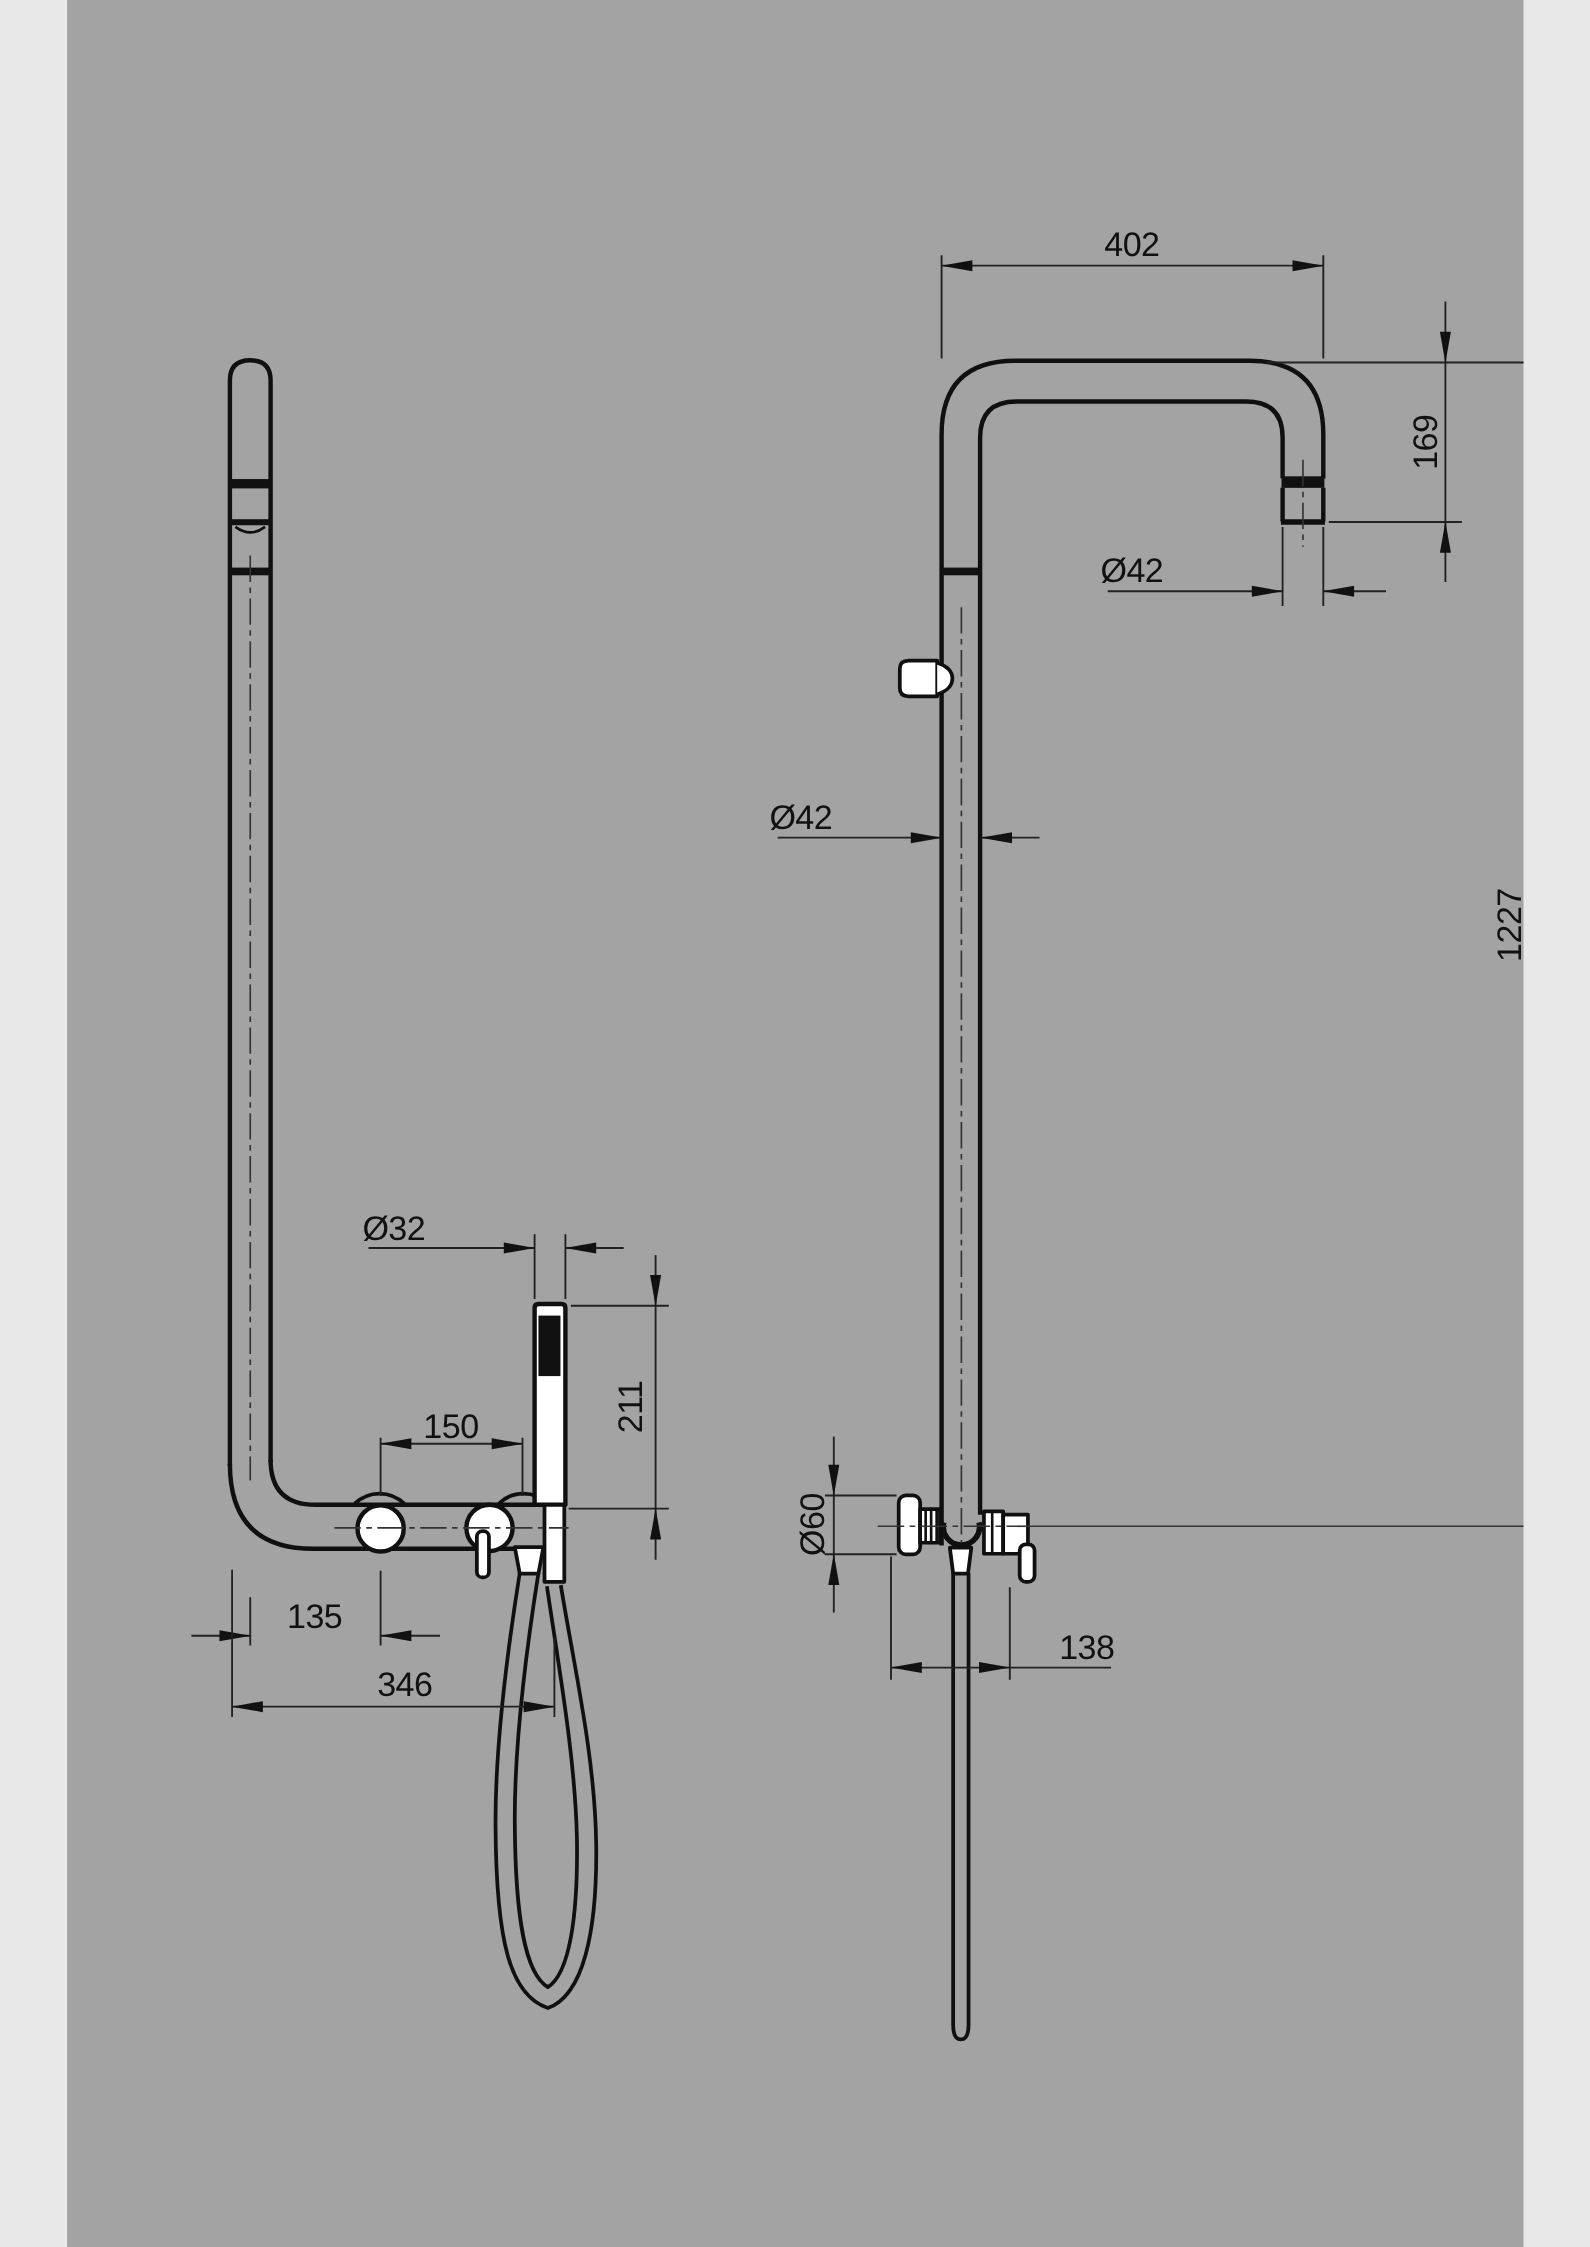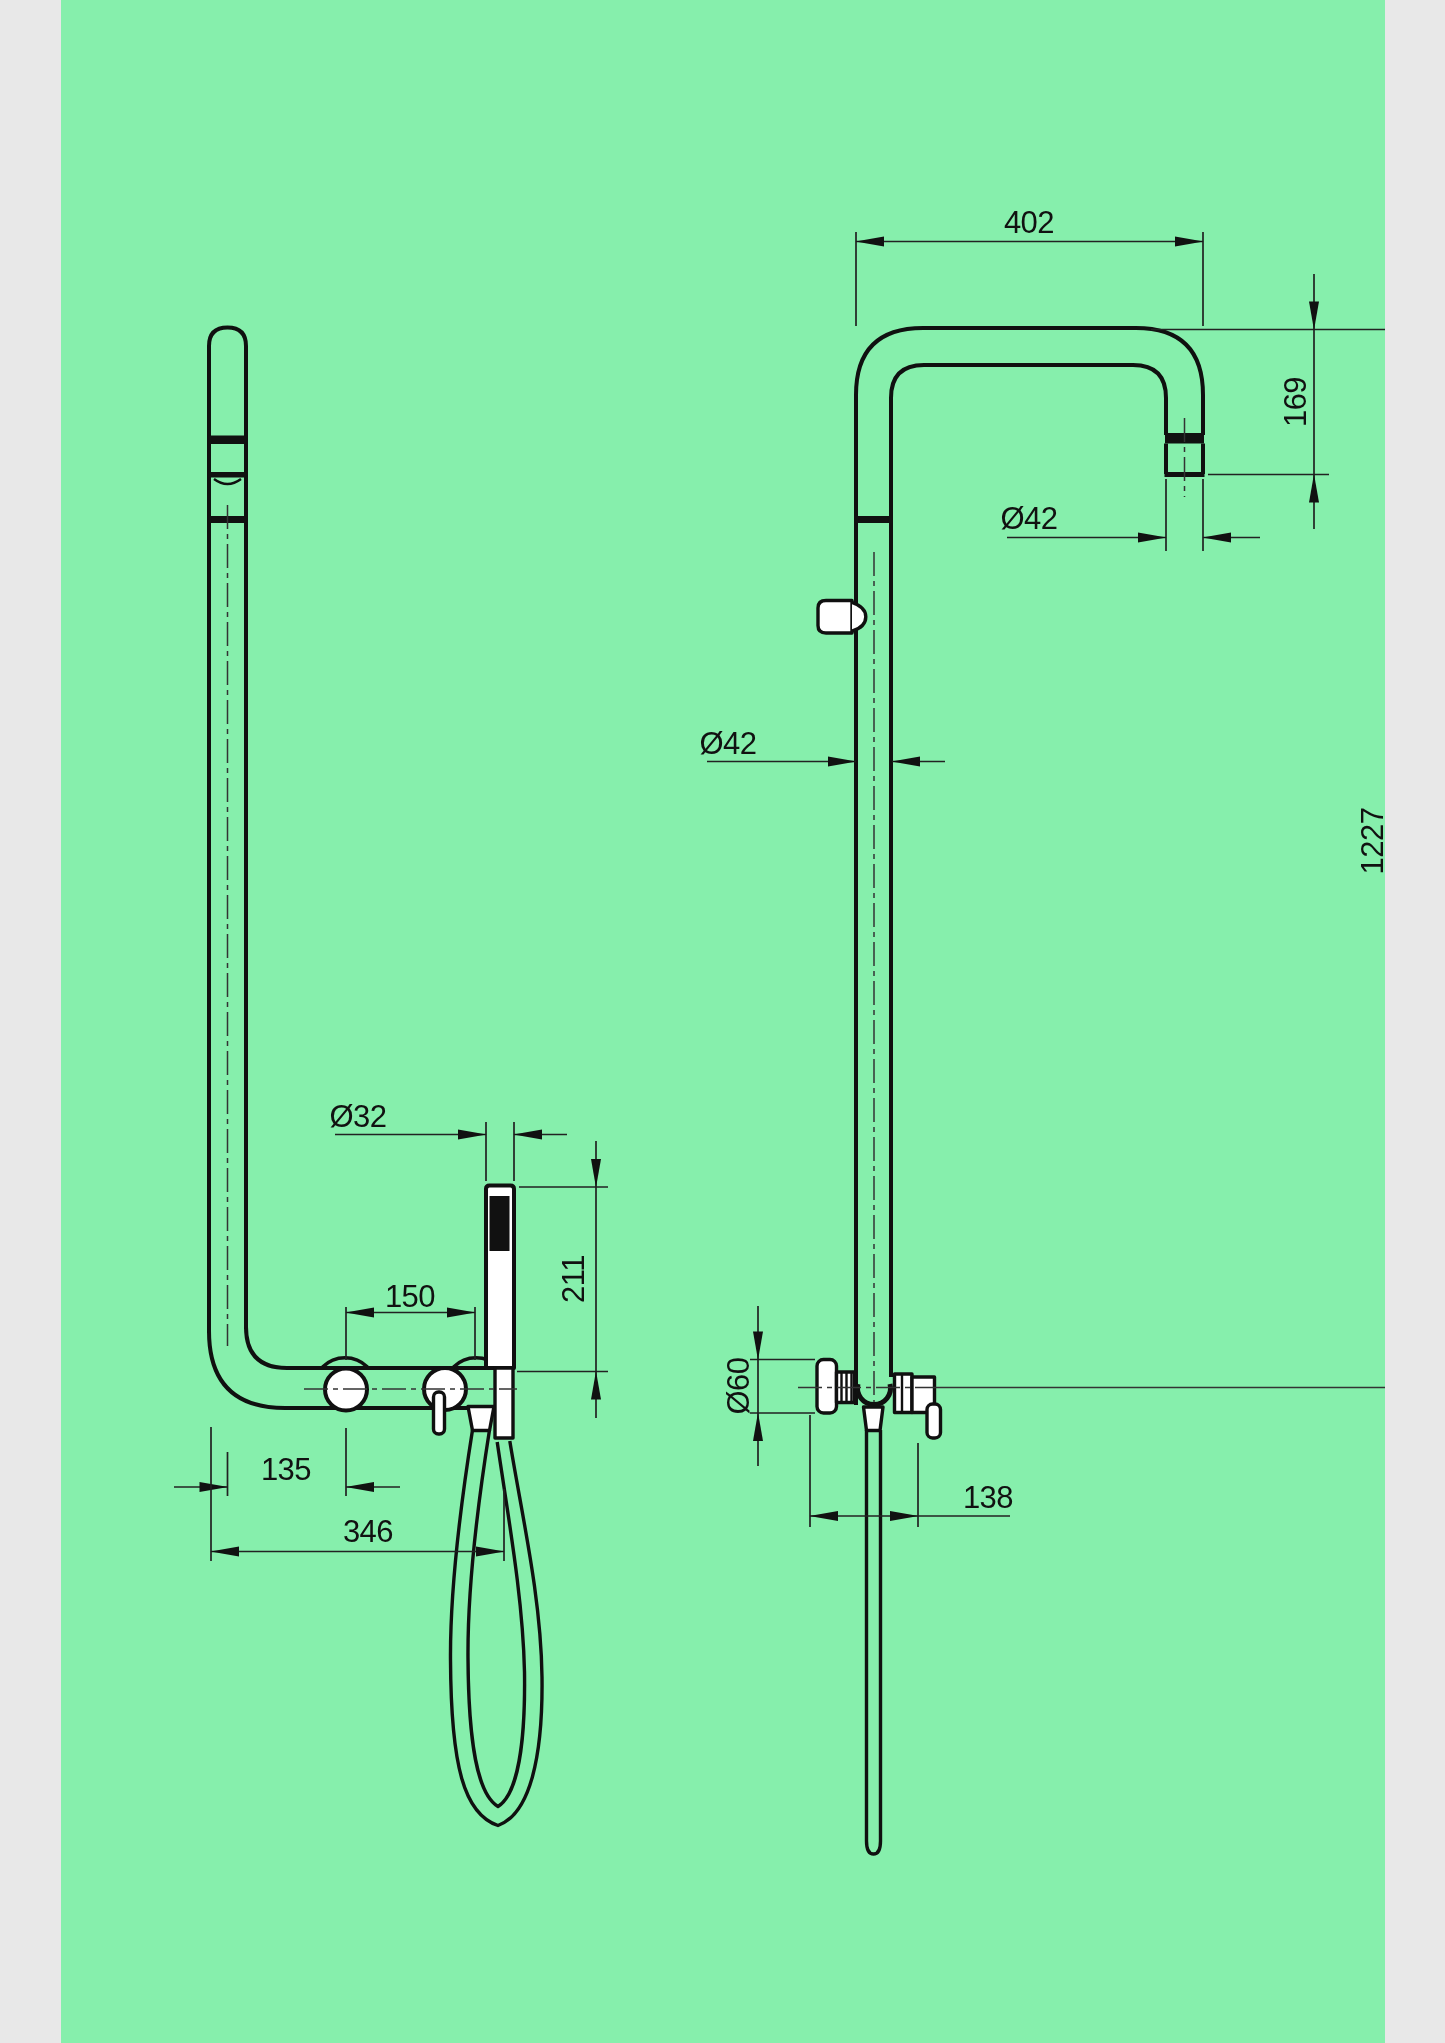--- a/index.html
+++ b/index.html
@@ -1,19 +1,19 @@
 <!DOCTYPE html>
 <html><head>
 <meta charset="utf-8">
 <style>
   html,body{margin:0;padding:0;background:#e8e8e8;}
   .sheet{
     position:relative;
     width:1324px;height:2043px;
-    background:#86efac;
+    background:#a3a3a3;
     margin:0 auto;
     font-family:"Liberation Sans","DejaVu Sans",sans-serif;
     overflow:hidden;
   }
   svg{display:block;}
   .contour{stroke:#101010;stroke-width:4;fill:none;stroke-linejoin:round;stroke-linecap:butt;}
   .contour-med{stroke:#101010;stroke-width:3.4;fill:none;stroke-linejoin:round;}
   .contour-thin{stroke:#101010;stroke-width:2.4;fill:none;}
   .whitefill{fill:#ffffff;}
   .solidfill{fill:#111111;stroke:none;}

